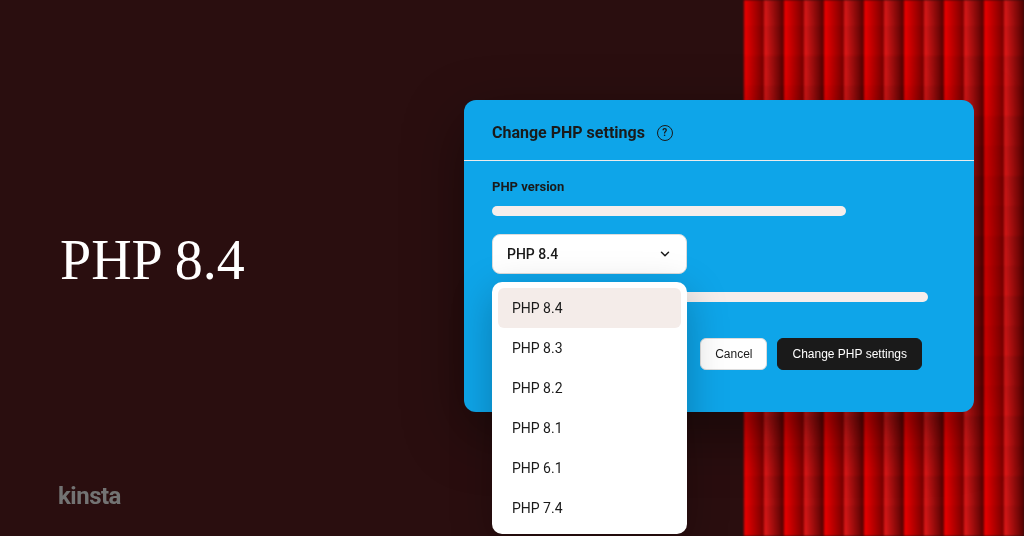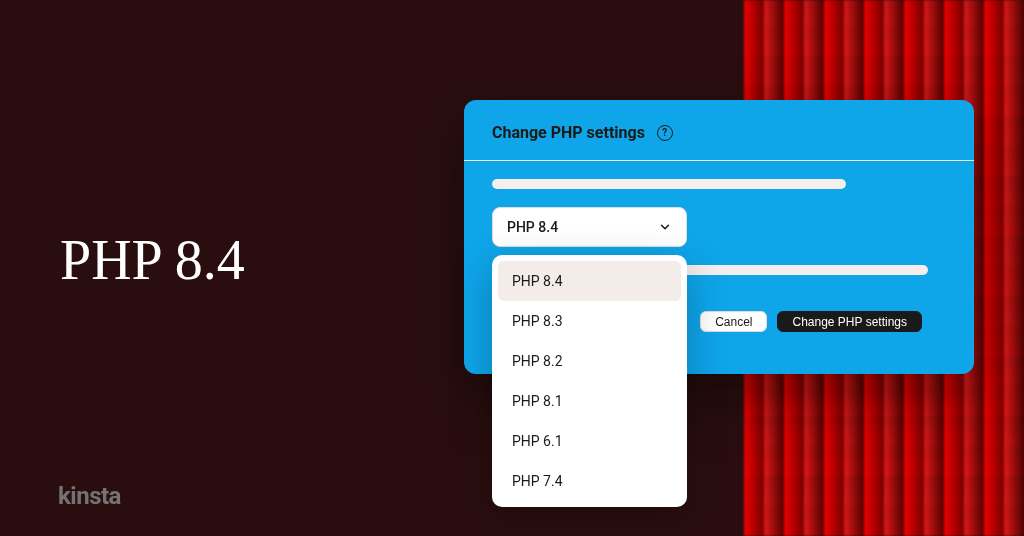--- a/index.html
+++ b/index.html
@@ -146,21 +146,21 @@
     }
     .dropdown-item.selected { background: #f4ece9; }
     .modal-footer {
       display: flex;
       justify-content: flex-end;
       gap: 10px;
       padding: 6px 24px 20px;
       margin-top: 30px;
     }
     .btn {
-      height: 21px;
+      height: 32px;
       border-radius: 6px;
       font-size: 12px;
       font-weight: 500;
       padding: 0 14px;
       cursor: pointer;
       display: flex;
       align-items: center;
     }
     .btn-secondary {
       background: #fff;
@@ -182,20 +182,21 @@
 
 <div class="brand">kinsta</div>
 
 <div class="modal">
   <div class="modal-header">
     <span class="modal-title">Change PHP settings</span>
     <span class="help-icon"></span>
   </div>
   <div class="divider"></div>
   <div class="modal-body">
+    <div class="section-label">PHP version</div>
     <div class="placeholder-bar short"></div>
 
     <div class="select-wrap">
       <div class="select-box">
         <span class="select-value">PHP 8.4</span>
         <svg class="chevron" viewBox="0 0 24 24" fill="none" stroke="#1a1a1a" stroke-width="2.5" stroke-linecap="round" stroke-linejoin="round">
             <polyline points="6 9 12 15 18 9"></polyline>
           </svg>
       </div>
       <div class="dropdown">

